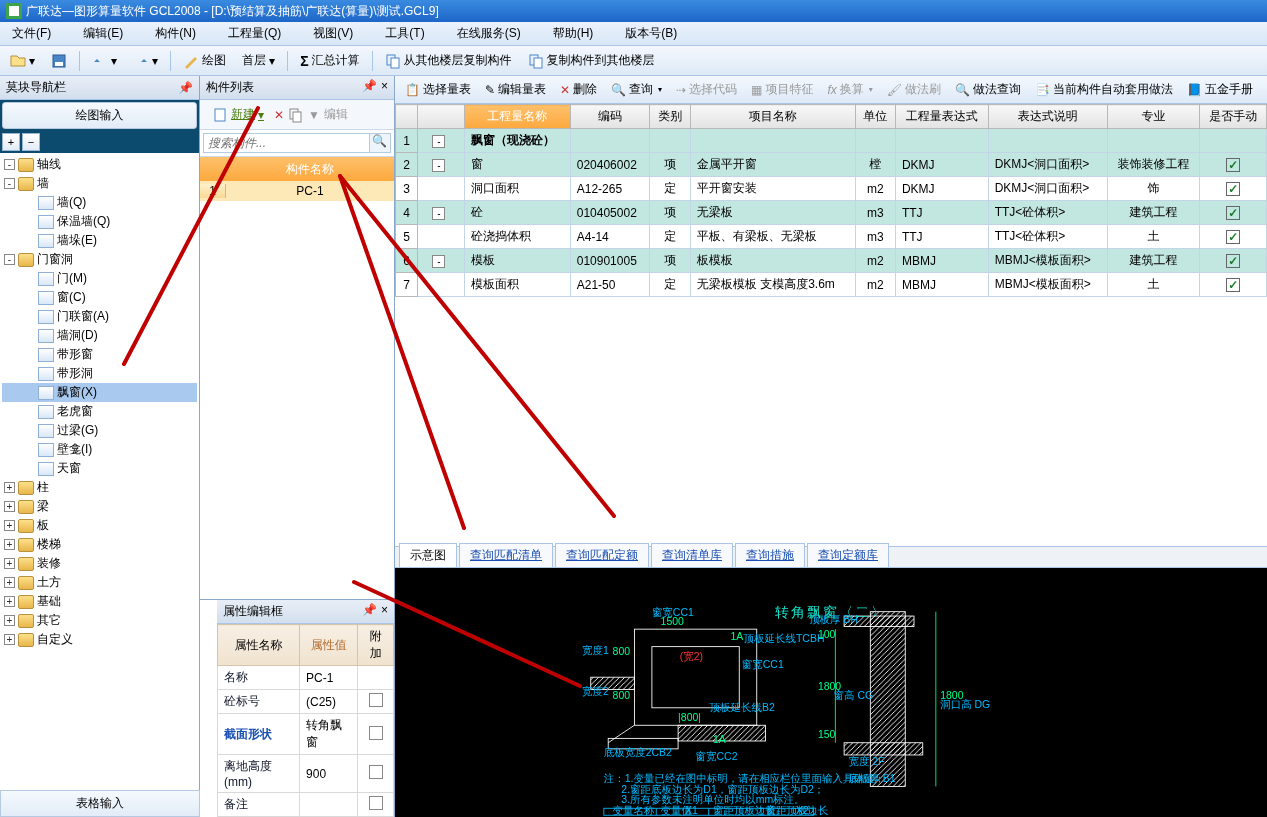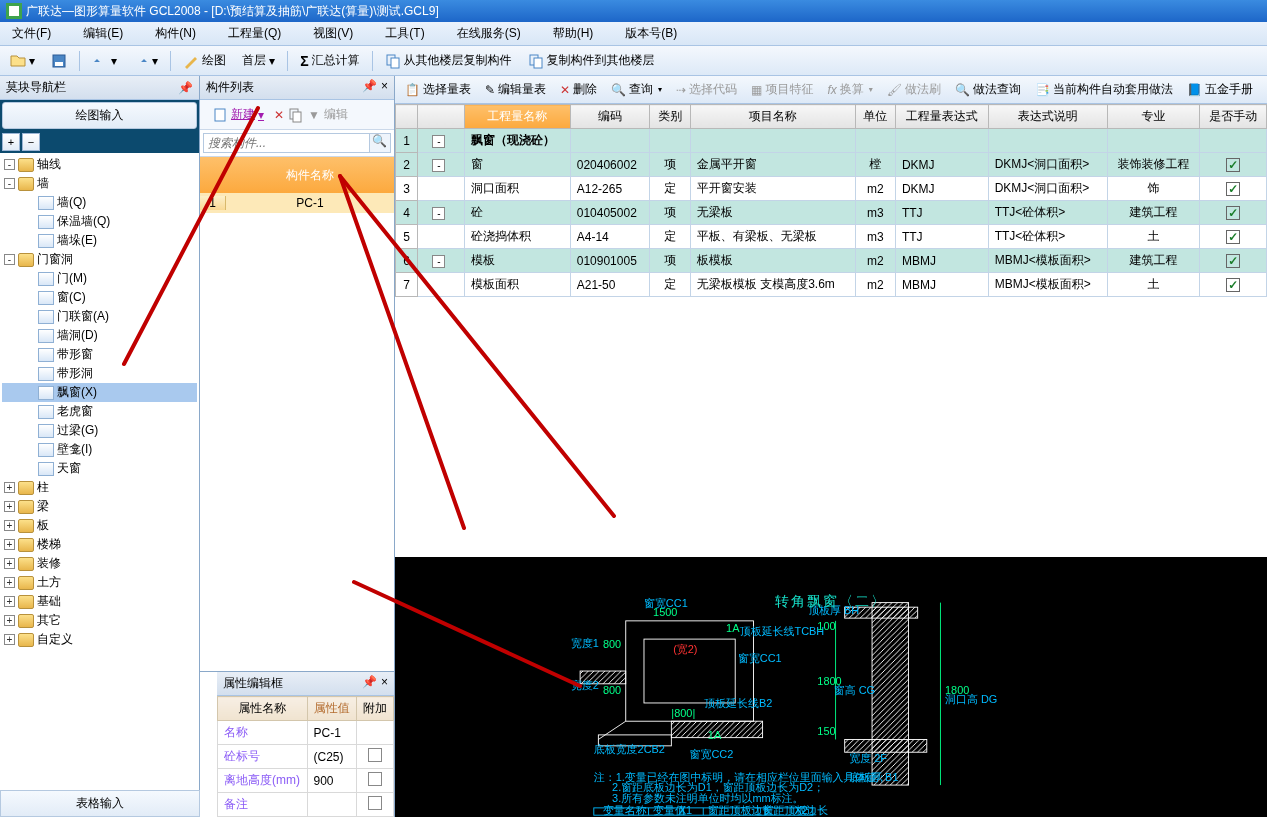--- a/index.html
+++ b/index.html
@@ -39,36 +39,36 @@
 .tree-sel { background: #a9c9ee; }
 
 
 .mid-panel { width: 195px; border-right: 1px solid #8aa8c9; display: flex; flex-direction: column; }
 .mid-head { background: linear-gradient(#e8eef6, #d3dfee); border-bottom: 1px solid #a9c4e4; padding: 3px 6px; display: flex; justify-content: space-between; }
 .mid-tools { display: flex; align-items: center; gap: 4px; padding: 3px 6px; border-bottom: 1px solid #cbd9ea; background: #f4f8fd; }
 .mid-search { display: flex; padding: 3px; border-bottom: 1px solid #cbd9ea; }
 .mid-search input { flex: 1; border: 1px solid #b5c9e0; padding: 2px 4px; color: #888; font-style: italic; }
 .srch-btn { width: 22px; border: 1px solid #b5c9e0; border-left: none; background: #eef4fb; text-align: center; color: #4a86c5; }
 
-.comp-header { background: linear-gradient(#fec06a, #fca93e); color: #fff; display: flex; height: 36px; align-items: center; }
+.comp-header { background: linear-gradient(#fec06a, #fca93e); color: #fff; display: flex; height: 24px; align-items: center; }
 .comp-header .rownum { width: 26px; background: linear-gradient(#f7f7f7,#e3e3e3); }
 .comp-header .name { flex: 1; text-align: center; }
 .comp-row { display: flex; height: 20px; align-items: center; background: #fde9b8; }
 .comp-row .rownum { width: 26px; text-align: center; background: linear-gradient(#fdf0c9,#f9d994); border-right: 1px solid #d9b96b; }
 .comp-row .name { flex: 1; text-align: center; }
 .comp-body { flex: 1; background: #fff; }
 
 
 .prop-panel { border-top: 1px solid #8aa8c9; padding-left: 17px; }
 .prop-head { background: linear-gradient(#e8eef6,#d3dfee); padding: 3px 6px; display: flex; justify-content: space-between; border-bottom: 1px solid #a9c4e4; }
 .prop-table { width: 100%; border-collapse: collapse; }
 .prop-table th { background: linear-gradient(#f7efe4,#f0e3cf); border: 1px solid #d3c6ac; padding: 3px 6px; font-weight: normal; }
 .prop-table th.val { color: #b36b2e; }
 .prop-table td { border: 1px solid #d9d9d9; padding: 3px 6px; }
-.prop-table td.k { color: #8b5cf6; }
+.prop-table td.k { color: #0f172a; }
 .prop-chk { width: 14px; height: 14px; border: 1px solid #888; display: inline-block; margin: 0 auto; }
 
 
 .right-panel { flex: 1; display: flex; flex-direction: column; overflow: hidden; }
 .right-tools { background: linear-gradient(#f4f8fd,#dde9f7); height: 28px; display: flex; align-items: center; padding: 0 4px; border-bottom: 1px solid #a9c4e4; gap: 2px; }
 .right-tools .tb-btn.disabled { color: #9a9a9a; }
 .right-tools .tb-btn .dd { font-size: 8px; margin-left: 2px; }
 
 .data-grid { overflow: auto; }
 .data-grid table { border-collapse: collapse; width: 100%; min-width: 870px; }
@@ -87,21 +87,21 @@
 .diag-tabs span.active { background: #fff; color: #000; text-decoration: none; }
 
 .diagram { flex: 1; background: #000; position: relative; color: #0bf; font-family: SimSun, monospace; overflow: hidden; }
 .diagram .title { position: absolute; left: 50%; transform: translateX(-50%); top: 6px; color: #16e0c9; font-size: 14px; letter-spacing: 2px; margin-top: 30px; }
 
 
 .annot { position: absolute; top: 0; left: 0; width: 1267px; height: 817px; pointer-events: none; }
 
 .bottom-tab { position: absolute; bottom: 0; left: 0; width: 200px; background: linear-gradient(#f5f9fe,#e2ecf7); border: 1px solid #b5c9e0; text-align: center; padding: 4px 0; }
 
-.link { color: #a21caf; text-decoration: underline; }
+.link { color: #4d7c0f; text-decoration: underline; }
 .gray { color: #9a9a9a; }
 </style>
 </head>
 <body>
 
 <div class="title-bar">
   <svg class="icon" viewBox="0 0 16 16">
       <rect width="16" height="16" fill="#3fa34d"></rect>
       <path d="M3 3h10v10H3z" fill="#fff"></path>
     </svg>
@@ -376,20 +376,25 @@
               <td class="k" style="">名称</td>
               <td>PC-1</td>
               <td style="text-align:center"></td>
             </tr>
             <tr>
               <td class="k" style="">砼标号</td>
               <td>(C25)</td>
               <td style="text-align:center"><span class="prop-chk"></span></td>
             </tr>
             <tr>
+              <td class="" style="color:#1a4fb3;font-weight:bold">截面形状</td>
+              <td>转角飘窗</td>
+              <td style="text-align:center"><span class="prop-chk"></span></td>
+            </tr>
+            <tr>
               <td class="k" style="">离地高度(mm)</td>
               <td>900</td>
               <td style="text-align:center"><span class="prop-chk"></span></td>
             </tr>
             <tr>
               <td class="k" style="">备注</td>
               <td></td>
               <td style="text-align:center"><span class="prop-chk"></span></td>
             </tr>
           </tbody>
@@ -527,20 +532,28 @@
     <td>MBMJ&lt;模板面积&gt;</td>
     <td style="text-align:center">土</td>
     <td style="text-align:center"><span class="chk">✓</span></td>
             </tr>
           </tbody>
       </table>
     </div>
 
     <div style="flex:1"></div>
 
+    <div class="diag-tabs">
+      <span class="active">示意图</span>
+      <span>查询匹配清单</span>
+      <span>查询匹配定额</span>
+      <span>查询清单库</span>
+      <span>查询措施</span>
+      <span>查询定额库</span>
+    </div>
 
     <div class="diagram" style="height:285px">
       <div class="title">转角飘窗〈二〉</div>
       <svg width="100%" height="100%" viewBox="0 0 870 285">
 
         <g stroke="#fff" fill="none" stroke-width="1">
           <rect x="210" y="70" width="140" height="110"></rect>
           <rect x="230" y="90" width="100" height="70"></rect>
           <line x1="210" y1="180" x2="180" y2="200"></line>
           <rect x="180" y="195" width="80" height="12"></rect>

